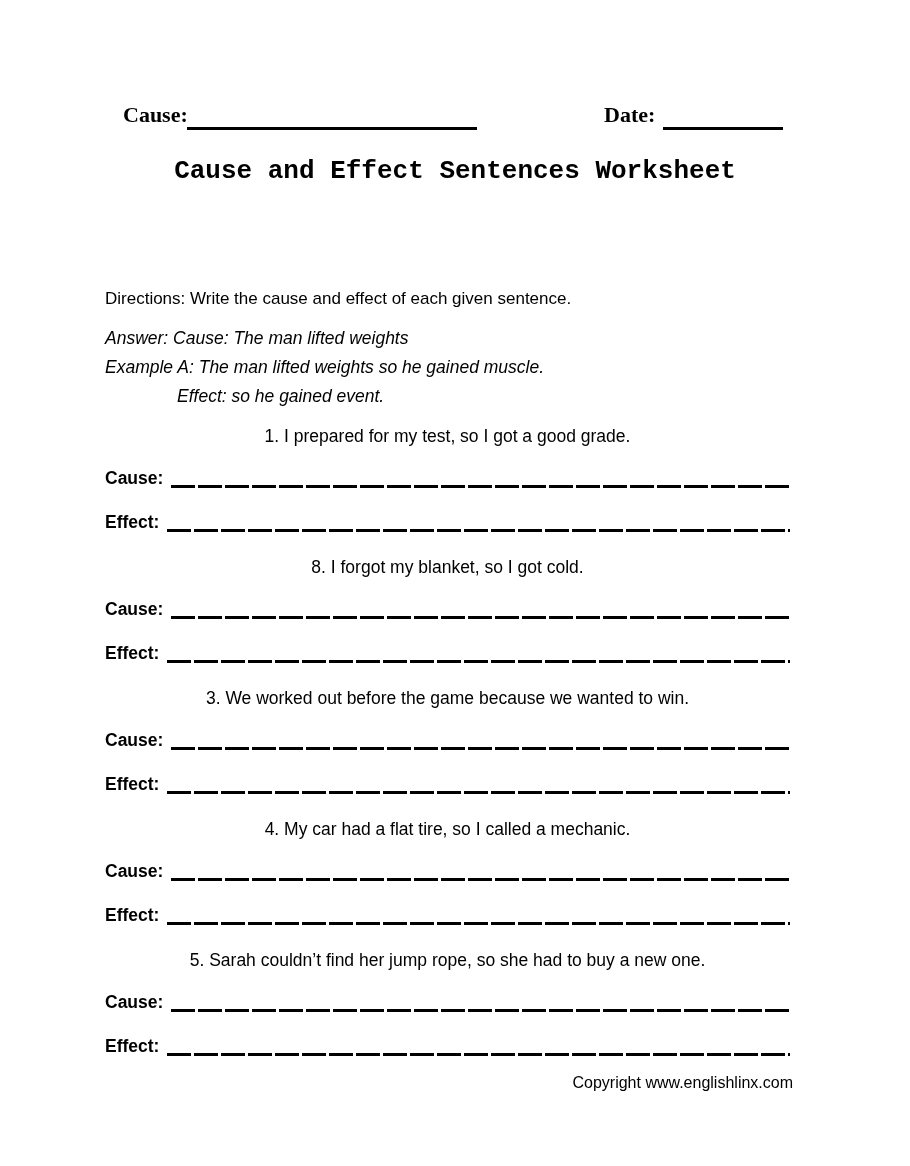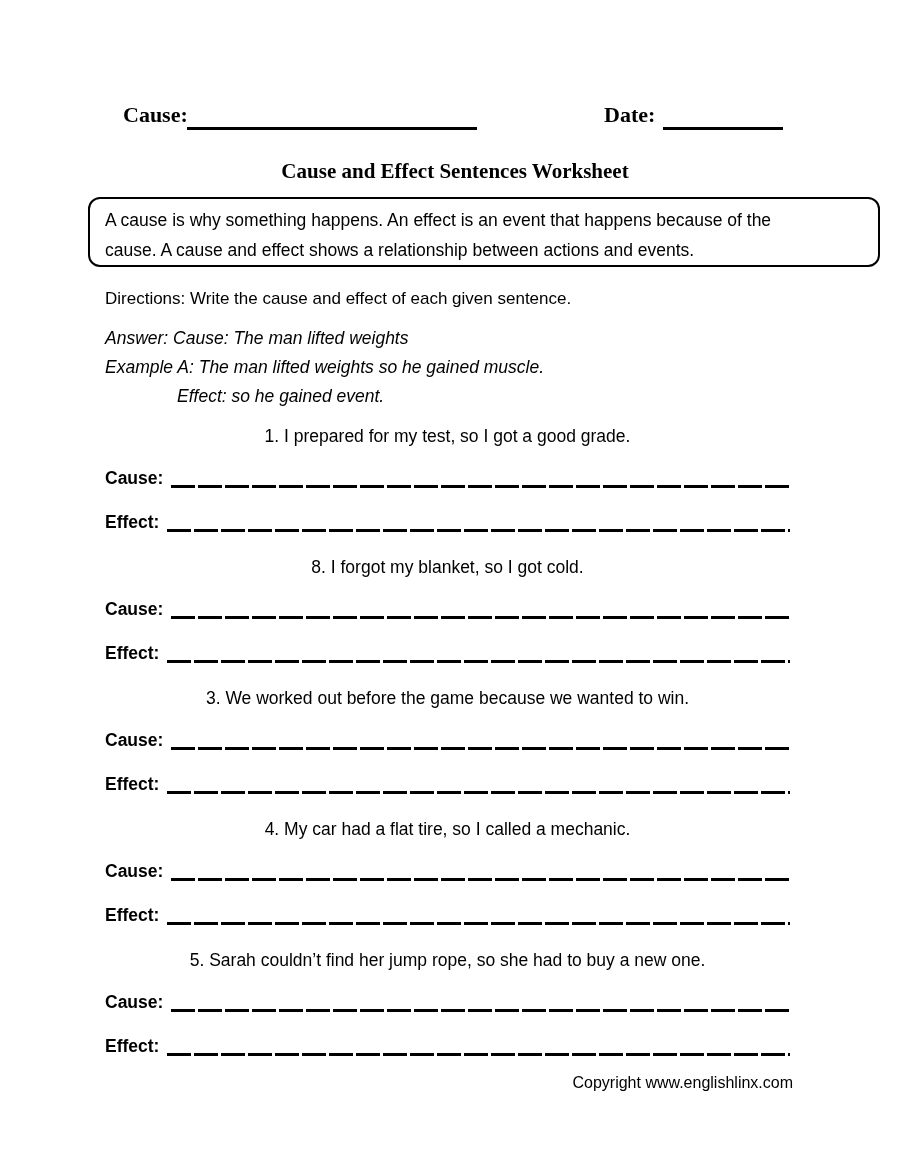--- a/index.html
+++ b/index.html
@@ -33,23 +33,23 @@
   #name-underline { left: 187px; width: 290px; }
   #date-underline { left: 663px; width: 120px; }
 
   
   .page-title {
     position: absolute;
     top: 159px;
     left: 0;
     width: 100%;
     text-align: center;
-    font-family: Liberation Serif, serif;
+    font-family: Liberation Mono, monospace;
     font-weight: bold;
-    font-size: 21px;
+    font-size: 26px;
     line-height: 24px;
   }
 
   
   .intro-box {
     position: absolute;
     top: 197px;
     left: 88px;
     width: 792px;
     height: 70px;
@@ -127,24 +127,20 @@
 
 <div class="page">
 
   <div id="name-label" class="hdr-label">Cause:</div>
   <div id="name-underline" class="hdr-underline"></div>
   <div id="date-label" class="hdr-label">Date:</div>
   <div id="date-underline" class="hdr-underline"></div>
 
   <div class="page-title">Cause and Effect Sentences Worksheet</div>
 
-  <div class="intro-box">
-    <div>A cause is why something happens. An effect is an event that happens because of the</div>
-    <div>cause. A cause and effect shows a relationship between actions and events.</div>
-  </div>
 
   <div class="directions">Directions: Write the cause and effect of each given sentence.</div>
 
   <div class="example">
     <div>Answer: Cause: The man lifted weights</div>
     <div>Example A: The man lifted weights so he gained muscle.</div>
     <div class="indent">Effect: so he gained event.</div>
   </div>
 
   <div class="questions">

